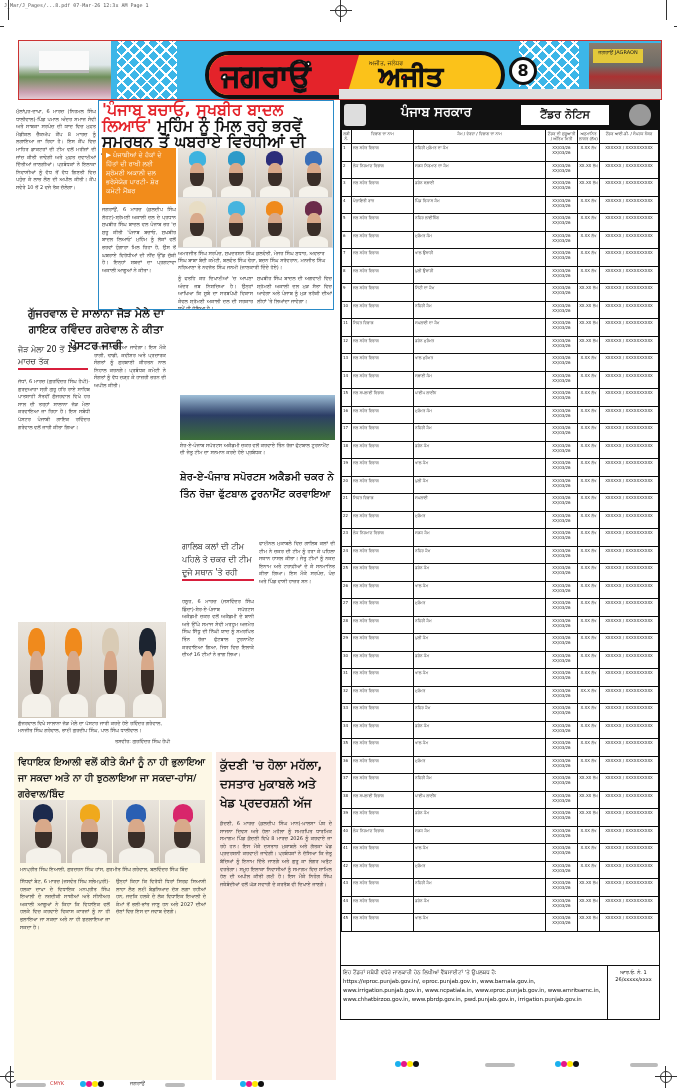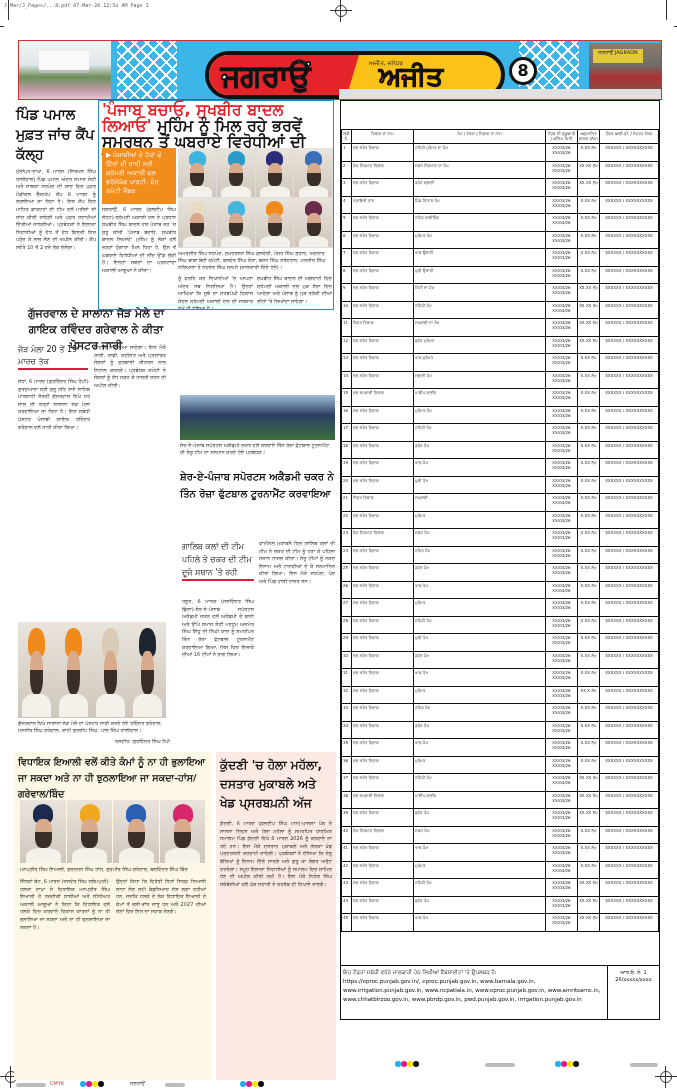--- a/index.html
+++ b/index.html
@@ -89,21 +89,20 @@
     <div class="t2">ਅਜੀਤ</div>
     <div class="date">ਸ਼ਨਿਚਰਵਾਰ, 7 ਮਾਰਚ 2026</div>
   </div>
   <div class="pgnum">8</div>
   <div class="photoR">
       <b>ਜਗਰਾਉਂ JAGRAON</b>
     </div>
 </div>
 
 <div class="col" style="left:16px;top:104px;width:80px">
-  <div class="hl" style="font-size:14px;line-height:20px">ਪਿੰਡ ਪਮਾਲ ਮੁਫ਼ਤ ਜਾਂਚ ਕੈਂਪ ਕੱਲ੍ਹ</div>
   <div class="body" style="margin-top:4px;height:200px">ਮੁੱਲਾਂਪੁਰ-ਦਾਖਾ, 6 ਮਾਰਚ (ਨਿਰਮਲ ਸਿੰਘ ਧਾਲੀਵਾਲ)-ਪਿੰਡ ਪਮਾਲ ਅੰਦਰ ਸਮਾਜ ਸੇਵੀ ਅਤੇ ਸਾਬਕਾ ਸਰਪੰਚ ਦੀ ਯਾਦ ਵਿਚ ਮੁਫ਼ਤ ਮੈਡੀਕਲ ਚੈੱਕਅੱਪ ਕੈਂਪ 8 ਮਾਰਚ ਨੂੰ ਲਗਾਇਆ ਜਾ ਰਿਹਾ ਹੈ। ਇਸ ਕੈਂਪ ਵਿਚ ਮਾਹਿਰ ਡਾਕਟਰਾਂ ਦੀ ਟੀਮ ਵਲੋਂ ਮਰੀਜ਼ਾਂ ਦੀ ਜਾਂਚ ਕੀਤੀ ਜਾਵੇਗੀ ਅਤੇ ਮੁਫ਼ਤ ਦਵਾਈਆਂ ਦਿੱਤੀਆਂ ਜਾਣਗੀਆਂ। ਪ੍ਰਬੰਧਕਾਂ ਨੇ ਇਲਾਕਾ ਨਿਵਾਸੀਆਂ ਨੂੰ ਵੱਧ ਤੋਂ ਵੱਧ ਗਿਣਤੀ ਵਿਚ ਪਹੁੰਚ ਕੇ ਲਾਭ ਲੈਣ ਦੀ ਅਪੀਲ ਕੀਤੀ। ਕੈਂਪ ਸਵੇਰੇ 10 ਤੋਂ 2 ਵਜੇ ਤੱਕ ਚੱਲੇਗਾ।</div>
 </div>
 
 <div class="frame" style="left:98px;top:100px;width:236px;height:210px"></div>
 <div class="col" style="left:102px;top:102px;width:230px">
   <div class="hl" style="font-size:16px;line-height:16px">
     <span style="color:#e4232a">'ਪੰਜਾਬ ਬਚਾਓ, ਸੁਖਬੀਰ ਬਾਦਲ ਲਿਆਓ'</span><span> ਮੁਹਿੰਮ ਨੂੰ ਮਿਲ ਰਹੇ ਭਰਵੇਂ ਸਮਰਥਨ ਤੋਂ ਘਬਰਾਏ ਵਿਰੋਧੀਆਂ ਦੀ ਨੀਂਦ ਉੱਡੀ</span>
   </div>
 </div>
 <div class="col orangebox" style="left:102px;top:148px;width:74px;height:56px;font-size:6.5px;line-height:9px">
@@ -220,25 +219,31 @@
       <div style="position: absolute; left: 5.58px; top: 48px; width: 35.34px; height: 19.2px; border-radius: 40% 40% 0px 0px; background: rgb(244, 241, 234);"></div>
       <div class="turban" style="left: 13.02px; top: 3.84px; width: 20.46px; height: 19.2px; background: rgb(216, 38, 107);"></div>
       <div class="face" style="left: 14.88px; top: 19.2px; width: 16.74px; height: 28.8px; background: linear-gradient(rgb(216, 169, 138) 0px, rgb(216, 169, 138) 45%, rgb(58, 46, 40) 45%, rgb(58, 46, 40) 100%);"></div>
     </div>
   </div>
 <div class="cap" style="left:20px;top:866px;width:186px;height:8px;overflow:hidden;white-space:nowrap">ਮਨਪ੍ਰੀਤ ਸਿੰਘ ਇਆਲੀ, ਗੁਰਚਰਨ ਸਿੰਘ ਹਾਂਸ, ਗੁਰਮੀਤ ਸਿੰਘ ਗਰੇਵਾਲ, ਬਲਵਿੰਦਰ ਸਿੰਘ ਬਿੰਦ</div>
 <div class="body col" style="left:20px;top:878px;width:90px;height:198px">ਸਿੱਧਵਾਂ ਬੇਟ, 6 ਮਾਰਚ (ਜਸਵੰਤ ਸਿੰਘ ਸਲੇਮਪੁਰੀ)-ਹਲਕਾ ਦਾਖਾ ਦੇ ਵਿਧਾਇਕ ਮਨਪ੍ਰੀਤ ਸਿੰਘ ਇਆਲੀ ਦੇ ਨਜ਼ਦੀਕੀ ਸਾਥੀਆਂ ਅਤੇ ਸੀਨੀਅਰ ਅਕਾਲੀ ਆਗੂਆਂ ਨੇ ਕਿਹਾ ਕਿ ਵਿਧਾਇਕ ਵਲੋਂ ਹਲਕੇ ਵਿਚ ਕਰਵਾਏ ਵਿਕਾਸ ਕਾਰਜਾਂ ਨੂੰ ਨਾ ਹੀ ਭੁਲਾਇਆ ਜਾ ਸਕਦਾ ਅਤੇ ਨਾ ਹੀ ਝੁਠਲਾਇਆ ਜਾ ਸਕਦਾ ਹੈ।</div>
 <div class="body col" style="left:116px;top:878px;width:90px;height:198px">ਉਨ੍ਹਾਂ ਕਿਹਾ ਕਿ ਵਿਰੋਧੀ ਧਿਰਾਂ ਸਿਰਫ਼ ਸਿਆਸੀ ਲਾਹਾ ਲੈਣ ਲਈ ਬੇਬੁਨਿਆਦ ਦੋਸ਼ ਲਗਾ ਰਹੀਆਂ ਹਨ, ਜਦਕਿ ਹਲਕੇ ਦੇ ਲੋਕ ਵਿਧਾਇਕ ਇਆਲੀ ਦੇ ਕੰਮਾਂ ਤੋਂ ਭਲੀ-ਭਾਂਤ ਜਾਣੂ ਹਨ ਅਤੇ 2027 ਦੀਆਂ ਚੋਣਾਂ ਵਿਚ ਇਸ ਦਾ ਜਵਾਬ ਦੇਣਗੇ।</div>
 
 <div class="col pinkbg" style="left:216px;top:752px;width:120px;height:328px"></div>
-<div class="hl col" style="left:220px;top:756px;width:112px;font-size:12px;line-height:19px">ਕੁੱਦਣੀ 'ਚ ਹੋਲਾ ਮਹੱਲਾ, ਦਸਤਾਰ ਮੁਕਾਬਲੇ ਅਤੇ ਖੇਡ ਪ੍ਸਰਬਪ਼ਨੀ ਅੱਜ</div>
+<div class="hl col" style="left:220px;top:756px;width:112px;font-size:12px;line-height:19px">ਕੁੱਦਣੀ 'ਚ ਹੋਲਾ ਮਹੱਲਾ, ਦਸਤਾਰ ਮੁਕਾਬਲੇ ਅਤੇ ਖੇਡ ਪ੍ਰਦਰਸ਼ਨੀ ਅੱਜ</div>
 <div class="body col" style="left:220px;top:820px;width:112px;height:256px">ਕੁੱਦਣੀ, 6 ਮਾਰਚ (ਕੁਲਦੀਪ ਸਿੰਘ ਮਾਨ)-ਖ਼ਾਲਸਾ ਪੰਥ ਦੇ ਸਾਜਨਾ ਦਿਵਸ ਅਤੇ ਹੋਲਾ ਮਹੱਲਾ ਨੂੰ ਸਮਰਪਿਤ ਧਾਰਮਿਕ ਸਮਾਗਮ ਪਿੰਡ ਕੁੱਦਣੀ ਵਿਖੇ 8 ਮਾਰਚ 2026 ਨੂੰ ਕਰਵਾਏ ਜਾ ਰਹੇ ਹਨ। ਇਸ ਮੌਕੇ ਦਸਤਾਰ ਮੁਕਾਬਲੇ ਅਤੇ ਗੱਤਕਾ ਖੇਡ ਪ੍ਰਦਰਸ਼ਨੀ ਕਰਵਾਈ ਜਾਵੇਗੀ। ਪ੍ਰਬੰਧਕਾਂ ਨੇ ਦੱਸਿਆ ਕਿ ਜੇਤੂ ਬੱਚਿਆਂ ਨੂੰ ਇਨਾਮ ਦਿੱਤੇ ਜਾਣਗੇ ਅਤੇ ਗੁਰੂ ਕਾ ਲੰਗਰ ਅਤੁੱਟ ਵਰਤੇਗਾ। ਸਮੂਹ ਇਲਾਕਾ ਨਿਵਾਸੀਆਂ ਨੂੰ ਸਮਾਗਮ ਵਿਚ ਸ਼ਾਮਿਲ ਹੋਣ ਦੀ ਅਪੀਲ ਕੀਤੀ ਗਈ ਹੈ। ਇਸ ਮੌਕੇ ਨਿਹੰਗ ਸਿੰਘ ਜਥੇਬੰਦੀਆਂ ਵਲੋਂ ਘੋੜ ਸਵਾਰੀ ਦੇ ਕਰਤੱਬ ਵੀ ਦਿਖਾਏ ਜਾਣਗੇ।</div>
 
 <div class="tender">
   <div class="graybar"></div>
+  <div class="thead">
+    <div class="emb"></div>
+    <div class="ttl">ਪੰਜਾਬ ਸਰਕਾਰ</div>
+    <div class="notice">ਟੈਂਡਰ ਨੋਟਿਸ</div>
+    <div class="logo2"></div>
+  </div>
   <table class="tt">
     <colgroup>
         <col style="width:10px">
         <col style="width:62px">
         <col style="width:132px">
         <col style="width:32px">
         <col style="width:22px">
         <col>
       </colgroup>
     <thead>

